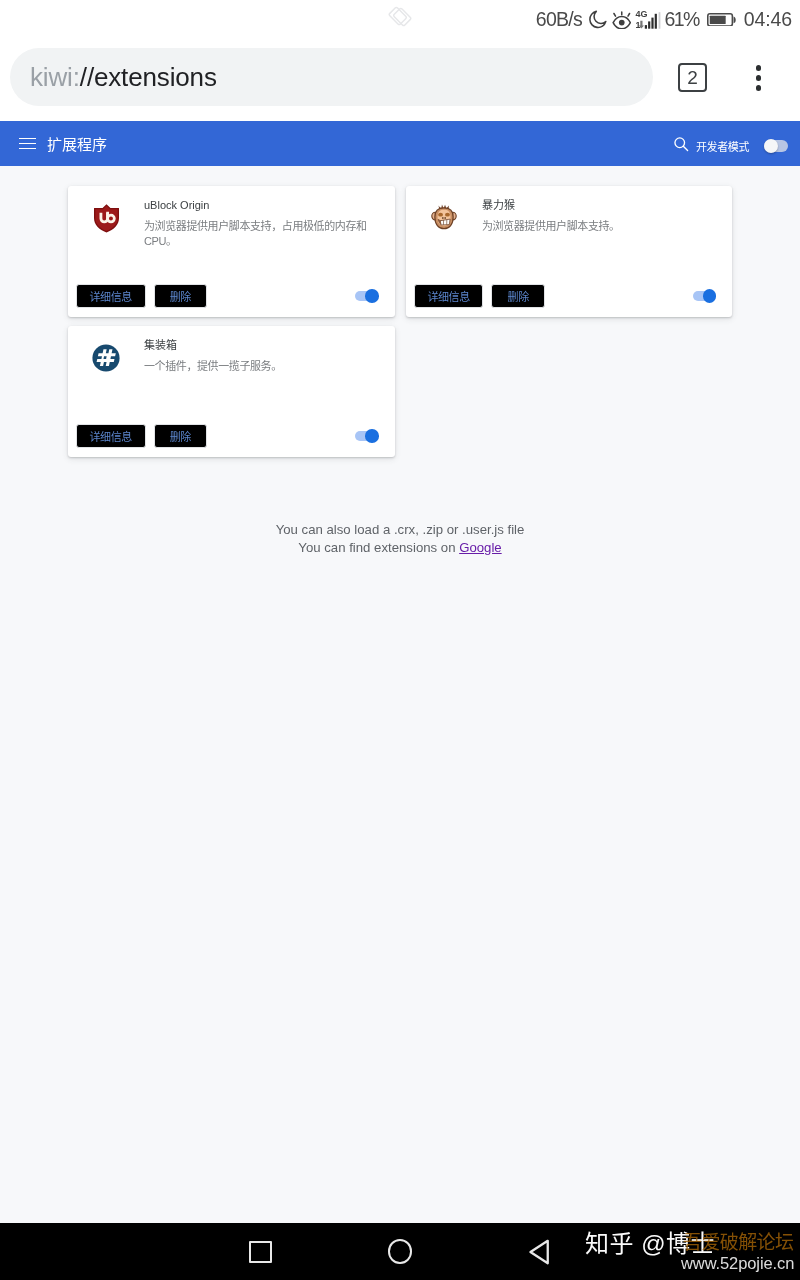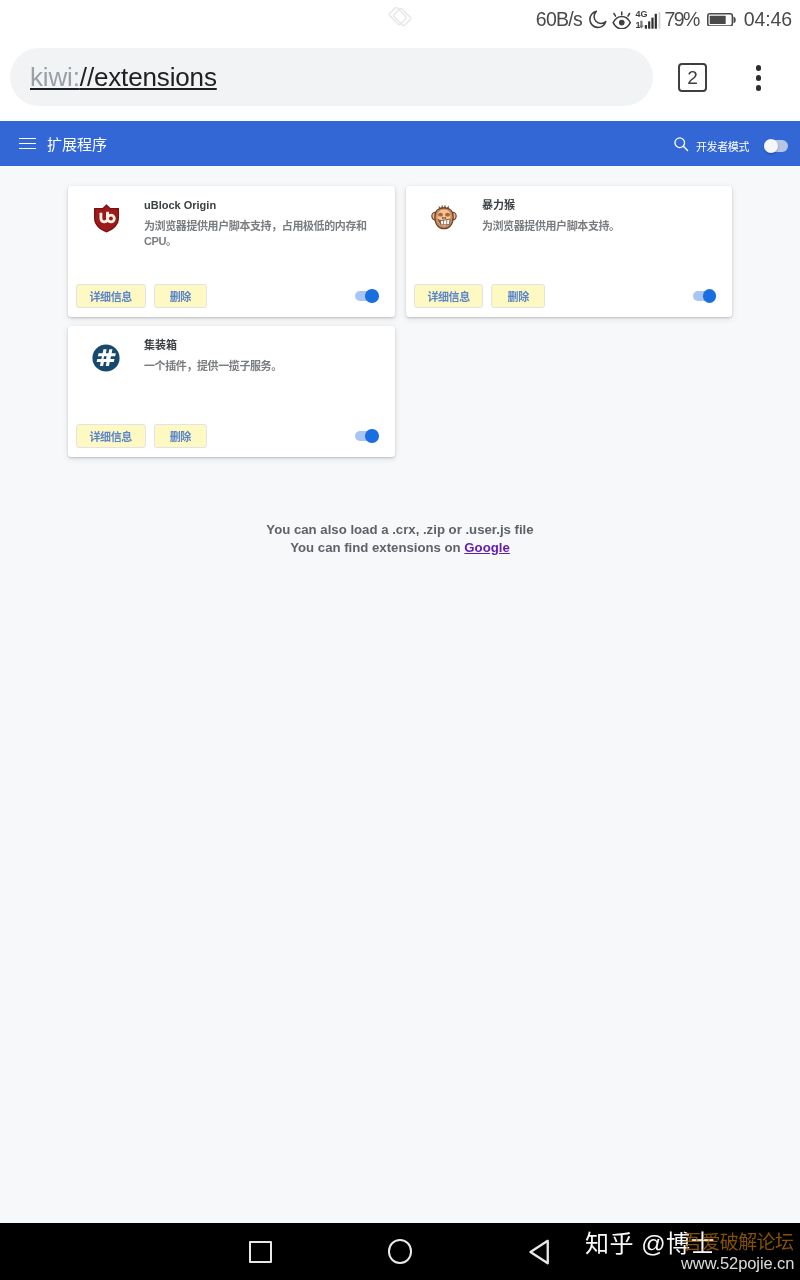--- a/index.html
+++ b/index.html
@@ -31,21 +31,21 @@
   
   .urlbar-wrap {
     position: absolute; left: 0; top: 36px; width: 800px; height: 85px;
     background: #fff;
   }
   .omnibox {
     position: absolute; left: 10px; top: 12px; width: 643px; height: 58px;
     background: #f1f3f4; border-radius: 29px;
     display: flex; align-items: center; padding-left: 20px;
   }
-  .omnibox-text { font-size: 26px; color: #202124; letter-spacing: -0.15px; text-decoration: underline; }
+  .omnibox-text { font-size: 26px; color: #202124; letter-spacing: -0.15px; }
   .omnibox-text .scheme { color: #9aa0a6; }
   .tabcount {
     position: absolute; left: 678px; top: 27px; width: 29px; height: 29px;
     border: 2.4px solid #3c4043; border-radius: 4px;
     display: flex; align-items: center; justify-content: center;
     font-size: 19px; color: #3c4043; line-height: 1;
   }
   .menu-dots {
     position: absolute; left: 755.7px; top: 29.3px; width: 5.6px; height: 25.7px;
     display: flex; flex-direction: column; align-items: center; justify-content: space-between;
@@ -61,21 +61,21 @@
     display: flex; flex-direction: column; justify-content: space-between; }
   .hamburger i { display: block; height: 1.9px; background: #fff; }
   .appbar-title { margin-left: 11.3px; font-size: 15px; color: #fff; letter-spacing: 0; }
   .appbar-right { position: absolute; right: 11.7px; top: 0; height: 50px;
      display: flex; align-items: center; gap: 0; }
   .search-ic { position: absolute; left: -22.6px; top: 15.4px; }
   .dev-label { font-size: 11px; color: #fff; letter-spacing: -0.4px; }
 
   
   .content { position: absolute; left: 0; top: 166px; width: 800px; height: 1057px;
-    background: #f7f8fa; font-weight: bold; }
+    background: #f7f8fa; }
   .grid { position: absolute; left: 68px; top: 20px; width: 665px;
      display: flex; flex-wrap: wrap; column-gap: 11.4px; row-gap: 9px; }
   .card {
     width: 326.5px; height: 131px; background: #fff; border-radius: 3px;
     box-shadow: 0 1px 2px 0 rgba(60,64,67,.24), 0 2px 6px 0 rgba(60,64,67,.12);
     position: relative;
   }
   .card-top { display: flex; padding: 17px 14px 0 23px; }
   .icon-box { width: 30px; height: 30px; flex: none; position: relative; }
   .ext-icon { position: absolute; }
@@ -83,21 +83,21 @@
   .ico-monkey { width: 26px; height: 29px; left: 2px; top: 1px; }
   .ico-hash { width: 30px; height: 30px; left: 0; top: 0; }
   .ext-meta { margin-left: 23px; margin-top: -4px; }
   .ext-name { font-size: 11px; color: #3c4043; line-height: 13px; }
   .ext-desc { font-size: 11px; color: #7a7d80; line-height: 14.5px; margin-top: 7px;
     width: 236px; letter-spacing: -0.4px; }
   .card-bottom { position: absolute; left: 0; bottom: 9px; width: 100%; height: 24px;
     display: flex; align-items: center; padding: 0 14px 0 7.8px; }
   .btn { height: 24px; min-width: 53.4px; border: 1px solid #e1e3e6; border-radius: 3px;
     display: flex; align-items: center; justify-content: center;
-    font-size: 11px; color: #5b85cc; padding: 0 12.7px; background: #fef9c3;
+    font-size: 11px; color: #5b85cc; padding: 0 12.7px; background: #000000;
     letter-spacing: -0.4px; }
   .btn + .btn { margin-left: 8px; }
   .toggle { margin-left: auto; width: 23.6px; height: 13.6px; position: relative;
     margin-right: 2.2px; }
   .toggle .track { position: absolute; left: 0; top: 2px; width: 23.6px; height: 9.8px;
     border-radius: 5px; background: #a8c5f6; }
   .toggle .knob { position: absolute; right: -0.2px; top: 0; width: 13.6px; height: 13.6px;
     border-radius: 50%; background: #1a6fe0; }
 
   .footer-note { position: absolute; left: 0; top: 355px; width: 800px; text-align: center;
@@ -156,21 +156,21 @@
       <svg class="sb-signal" viewBox="0 0 27 23" width="27" height="23">
         <text x="0.4" y="9.2" font-family="Liberation Sans, sans-serif" font-size="9" font-weight="bold" fill="#3e3e3e">4G</text>
         <text x="0.4" y="20" font-family="Liberation Sans, sans-serif" font-size="9" font-weight="bold" fill="#3e3e3e">1</text>
         <path d="M5.3 12.8 h2.2 v4.8 h1.5 l-2.6 3 l-2.6 -3 h1.5 z" fill="#777"></path>
         <rect x="9.8" y="17.1" width="2.2" height="3.6" fill="#2e2e2e"></rect>
         <rect x="13.1" y="13.4" width="2.2" height="7.3" fill="#2e2e2e"></rect>
         <rect x="16.4" y="9.6" width="2.2" height="11.1" fill="#2e2e2e"></rect>
         <rect x="19.7" y="5.8" width="2.2" height="14.9" fill="#2e2e2e"></rect>
         <rect x="23.6" y="4.2" width="1.8" height="16.5" fill="#cfd0d2"></rect>
       </svg>
-      <span class="sb-text sb-pct">79%</span>
+      <span class="sb-text sb-pct">61%</span>
       <svg class="sb-batt" viewBox="0 0 30 14" width="29.5" height="13.8">
         <rect x="0.8" y="0.8" width="25" height="12.4" rx="2.2" fill="none" stroke="#4a4a4a" stroke-width="1.6"></rect>
         <rect x="2.8" y="2.8" width="16.2" height="8.4" rx="0.6" fill="#4a4a4a"></rect>
         <path d="M27 3.6 v6.8 c1.5 -.5 2.2 -1.6 2.2 -3.4 s-.7 -2.9 -2.2 -3.4z" fill="#4a4a4a"></path>
       </svg>
       <span class="sb-text sb-time">04:46</span>
     </div>
   </div>
   <div class="urlbar-wrap">
     <div class="omnibox">

